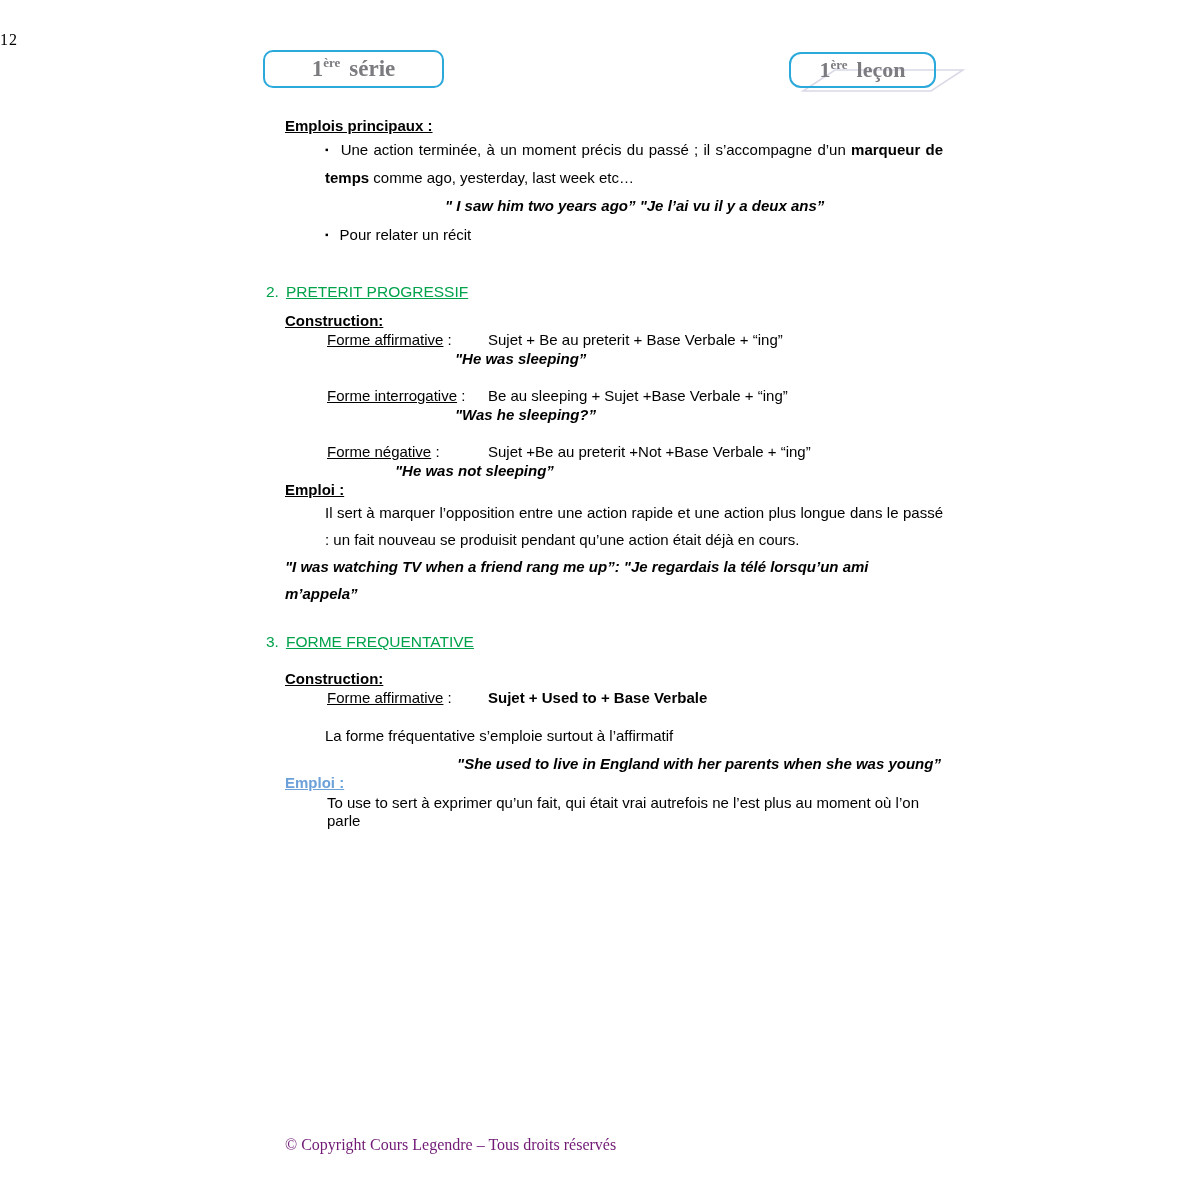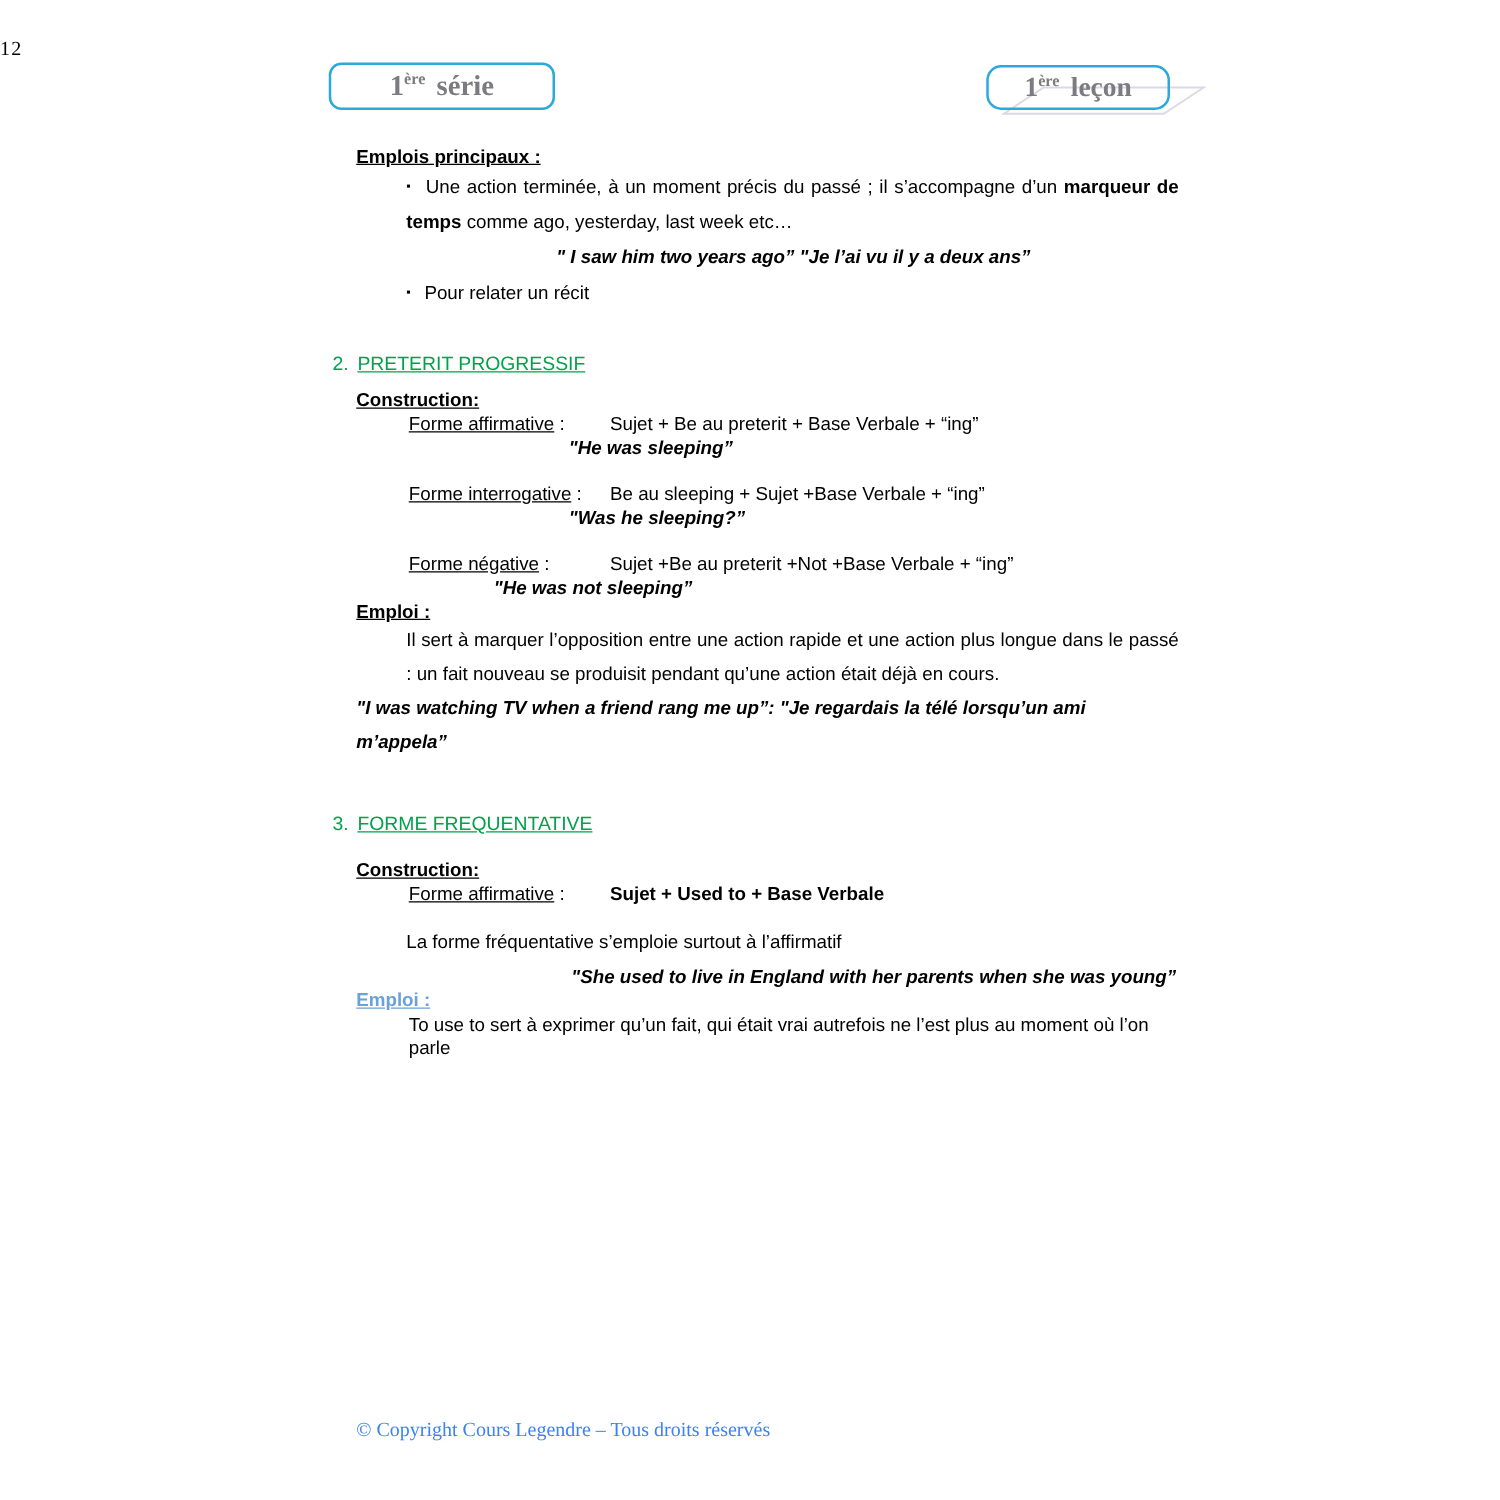--- a/index.html
+++ b/index.html
@@ -43,30 +43,30 @@
   .construction { margin-top:10px; line-height:19px; }
   .form-row { line-height:19px; padding-left:42px; }
   .form-row .label-wrap { display:inline-block; min-width:161px; }
   .form-example { line-height:19px; font-weight:bold; font-style:italic; }
   .ex-170 { padding-left:170px; }
   .ex-110 { padding-left:110px; }
   .gap-18 { margin-top:18px; }
   .emploi-h { line-height:19px; }
   .emploi-par { padding-left:40px; line-height:27px; text-align:justify; }
   .quote-2 { line-height:27px; }
-  .s3-heading { margin-top:43px; }
+  .s3-heading { margin-top:25px; }
   .construction-3 { margin-top:18px; }
   .formula-bold { font-weight:bold; }
   .note-line { margin-top:19px; padding-left:40px; line-height:19px; }
   .quote-3 { margin-top:9px; padding-left:170px; line-height:19px; text-align:center; }
   .emploi-blue { color:var(--emploi-blue, #6BA0D9); }
   .final-par { margin-top:2px; padding-left:42px; line-height:18px; }
   .footer {
     position:absolute; left:285px; top:1136px;
-    font-family:"Liberation Serif", serif; font-size:16px; color:#3b82f6;
+    font-family:"Liberation Serif", serif; font-size:16px; color:#701a75;
   }
 </style>
 </head>
 <body>
 
 <div class="page">
 
   <div class="page-number">12</div>
 
   <svg class="banner-svg" viewBox="0 0 200 45" xmlns="http://www.w3.org/2000/svg">

